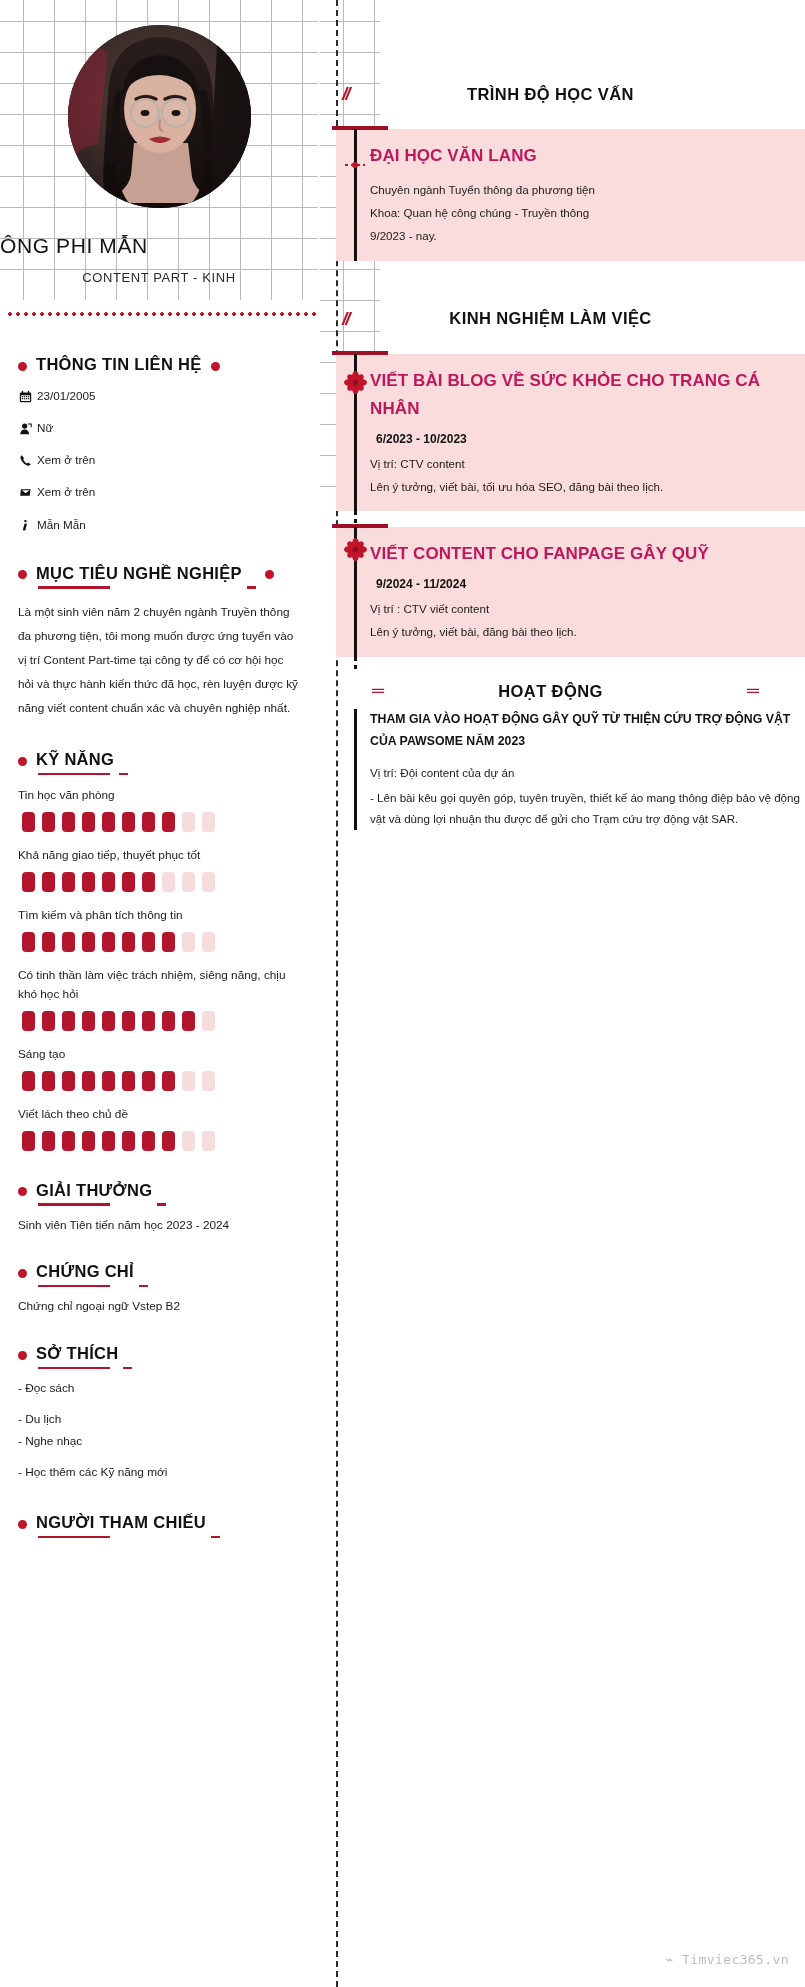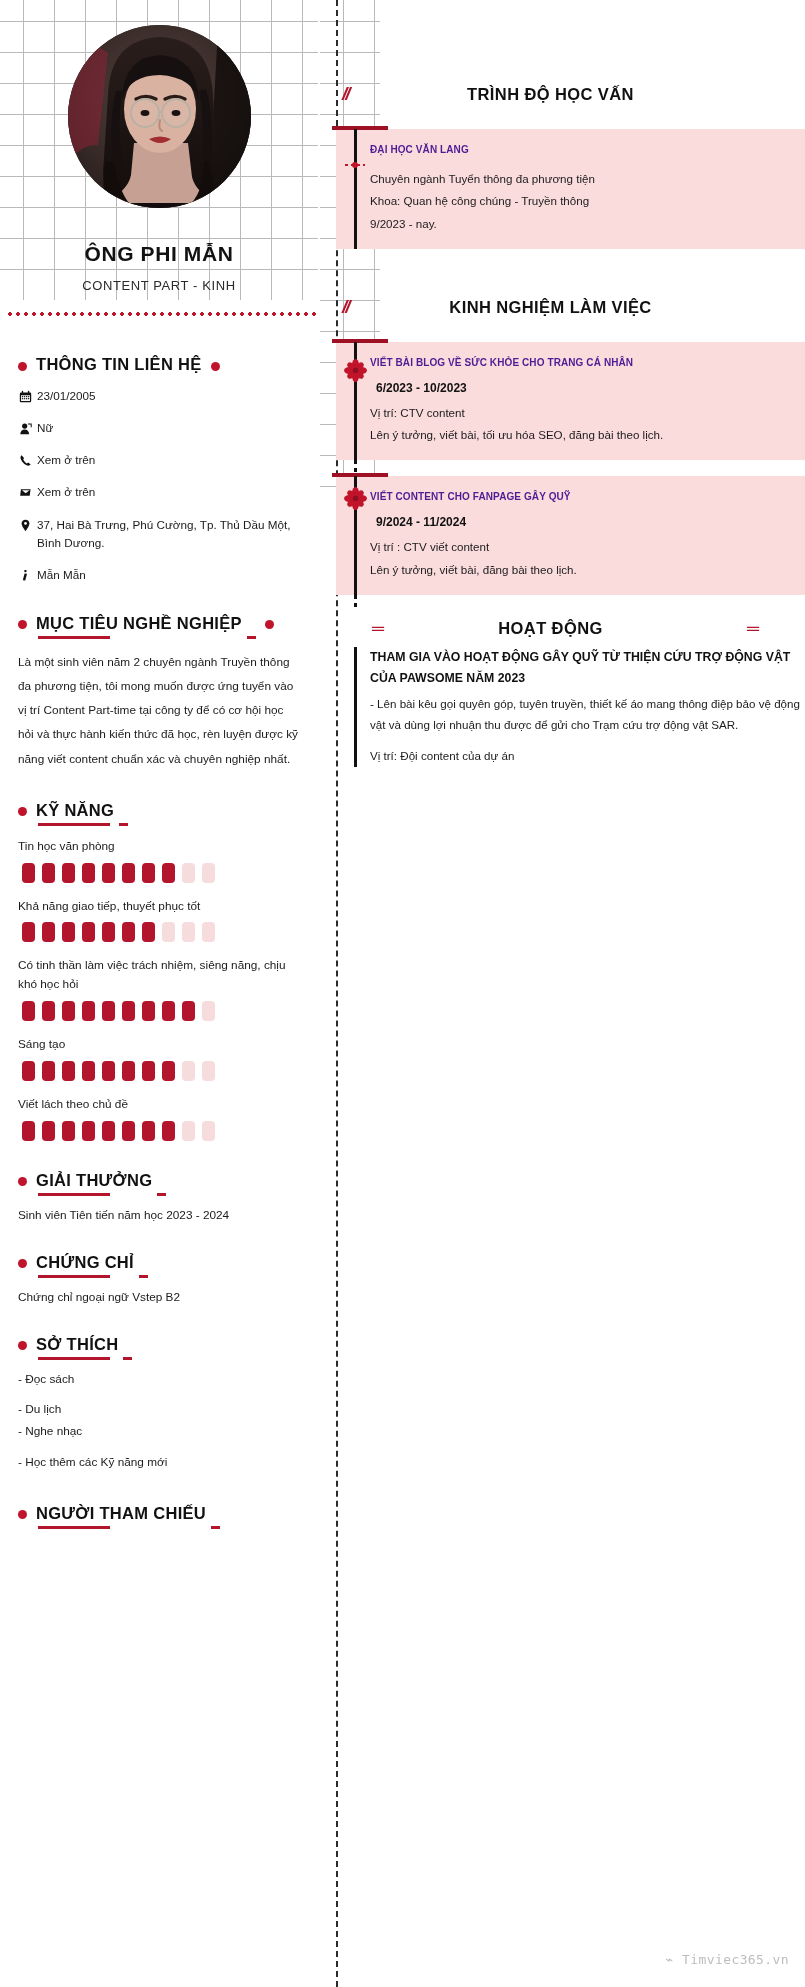--- a/index.html
+++ b/index.html
@@ -59,26 +59,25 @@
   .photo {
     width: 183px; height: 183px;
     border-radius: 50%;
     overflow: hidden;
     position: relative;
     background: #2b2220;
   }
   .photo svg { display:block; width:100%; height:100%; }
 
   .name {
-    text-align: center;
     font-size: 21px;
-    font-weight: bold;
+    font-weight: normal;
     letter-spacing: 0.6px;
     color: #121212;
-    margin-top: 12px;
+    margin-top: 4px;
   }
   .subtitle {
     text-align: center;
     font-size: 13px;
     color: #2a2a2a;
     letter-spacing: 0.6px;
     margin-top: 12px;
   }
 
   .dotted-sep {
@@ -291,23 +290,23 @@
   }
   .tl-dot::after {
     content:"";
     width: 6px; height: 6px;
     border-radius: 50%;
     background: #c0142b;
     position: relative;
   }
 
   .card-title {
-    font-size: 10px;
+    font-size: 17px;
     font-weight: bold;
-    color: #4c1d95;
+    color: #be185d;
     line-height: 1.65;
     letter-spacing: 0.1px;
   }
   .card-date {
     font-size: 12px;
     font-weight: bold;
     color: #111;
     margin-top: 9px;
     margin-left: 6px;
   }
@@ -478,29 +477,20 @@
         <div class="contact-row">
           <span class="contact-ico">
             <svg width="13" height="13" viewBox="0 0 16 16">
                 <path d="M2.4 4 L14.2 4 L13.2 12 L1.4 12 Z" fill="#111"></path>
                 <path d="M3.6 5.3 L12.9 5.3 L8.2 8.8 Z" fill="#fff"></path>
               </svg>
           </span>
           <span>Xem ở trên</span>
         </div>
 
-        <div class="contact-row">
-          <span class="contact-ico">
-            <svg width="13" height="13" viewBox="0 0 16 16">
-                <path d="M8 1 C5.2 1 3.2 3 3.2 5.6 C3.2 9 8 15 8 15 C8 15 12.8 9 12.8 5.6 C12.8 3 10.8 1 8 1 Z" fill="#111"></path>
-                <circle cx="8" cy="5.5" r="1.7" fill="#fff"></circle>
-              </svg>
-          </span>
-          <span>37, Hai Bà Trưng, Phú Cường, Tp. Thủ Dầu Một, Bình Dương.</span>
-        </div>
 
         <div class="contact-row">
           <span class="contact-ico">
             <svg width="13" height="13" viewBox="0 0 16 16">
                 <rect x="6.6" y="1.2" width="2.6" height="2.6" rx="0.5" fill="#111" transform="rotate(8 8 2.5)"></rect>
                 <path d="M6.4 5.6 h3 l-1.3 8.6 h-3 Z" fill="#111" transform="rotate(6 8 10)"></path>
               </svg>
           </span>
           <span>Mẫn Mẫn</span>
         </div>
@@ -542,20 +532,35 @@
         <div class="skill-label">Khả năng giao tiếp, thuyết phục tốt</div>
         <div class="skill-bar">
             <span class="seg on"></span>
             <span class="seg on"></span>
             <span class="seg on"></span>
             <span class="seg on"></span>
             <span class="seg on"></span>
             <span class="seg on"></span>
             <span class="seg on"></span>
             <span class="seg"></span>
+            <span class="seg"></span>
+            <span class="seg"></span>
+          </div>
+      </div>
+      <div>
+        <div class="skill-label">Tìm kiếm và phân tích thông tin</div>
+        <div class="skill-bar">
+            <span class="seg on"></span>
+            <span class="seg on"></span>
+            <span class="seg on"></span>
+            <span class="seg on"></span>
+            <span class="seg on"></span>
+            <span class="seg on"></span>
+            <span class="seg on"></span>
+            <span class="seg on"></span>
             <span class="seg"></span>
             <span class="seg"></span>
           </div>
       </div>
       <div>
         <div class="skill-label">Có tinh thần làm việc trách nhiệm, siêng năng, chịu khó học hỏi</div>
         <div class="skill-bar">
             <span class="seg on"></span>
             <span class="seg on"></span>
             <span class="seg on"></span>
@@ -716,22 +721,22 @@
     <div>
       <div class="r-head" style="height:36px;">
         <span class="eqmark l">═</span>
         <span class="r-title">HOẠT ĐỘNG</span>
         <span class="eqmark r">═</span>
       </div>
 
       <div class="act-wrap">
         <div class="act-line"></div>
         <div class="act-title">THAM GIA VÀO HOẠT ĐỘNG GÂY QUỸ TỪ THIỆN CỨU TRỢ ĐỘNG VẬT CỦA PAWSOME NĂM 2023</div>
+        <div class="act-text">Vị trí: Đội content của dự án</div>
         <div class="act-text" style="margin-top:3px;">- Lên bài kêu gọi quyên góp, tuyên truyền, thiết kế áo mang thông điệp bảo vệ động vật và dùng lợi nhuận thu được để gửi cho Trạm cứu trợ động vật SAR.</div>
-        <div class="act-text">Vị trí: Đội content của dự án</div>
       </div>
     </div>
 
   </div>
 
   <div class="watermark">
     <span>⌁ </span><span>Timviec365.vn</span>
   </div>
 
 </div>

